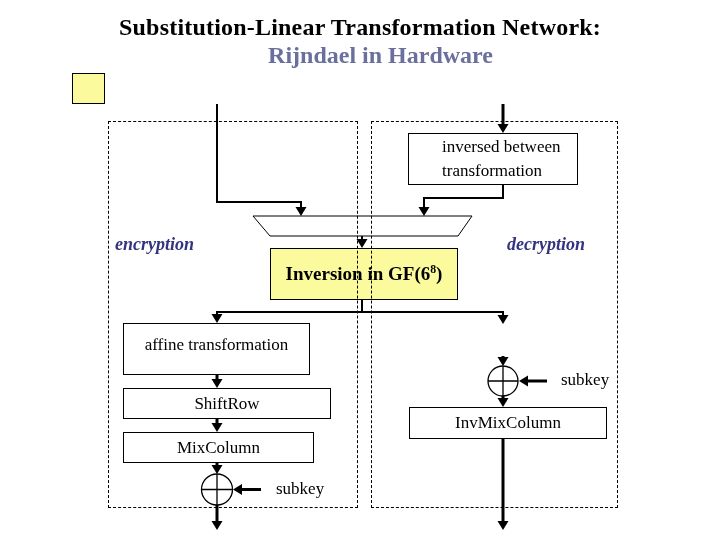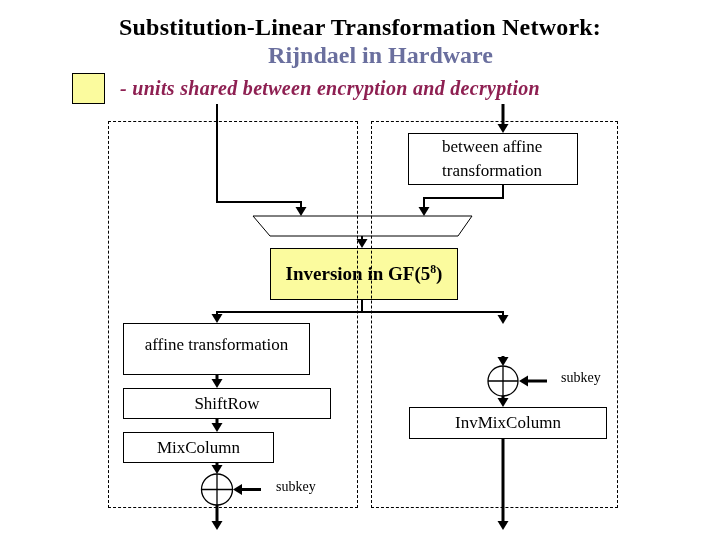--- a/index.html
+++ b/index.html
@@ -41,60 +41,61 @@
     font-size:17px; z-index:1;
   }
   .inv-affine { left:408px; top:133px; width:170px; height:52px;
                 text-align:left; padding-left:33px; padding-top:1px; line-height:24px; }
   .inversion  { left:270px; top:248px; width:188px; height:52px;
                 background:var(--shared-fill, #FBFB9E); font-weight:bold;
                 font-size:19px; line-height:50px; }
   .inversion sup { font-size:0.62em; vertical-align:super; line-height:0; }
   .affine     { left:123px; top:323px; width:187px; height:52px; padding-top:9px; line-height:24px; }
   .shiftrow   { left:123px; top:388px; width:208px; height:31px; line-height:29px; }
-  .mixcolumn  { left:123px; top:432px; width:151px; height:31px; line-height:29px; }
+  .mixcolumn  { left:123px; top:432px; width:191px; height:31px; line-height:29px; }
   .invshiftrow  { left:409px; top:324px; width:187px; height:32px; line-height:30px; }
   .invmixcolumn { left:409px; top:407px; width:198px; height:32px; line-height:30px; }
 
   .path-label {
     font-size:18px; font-weight:bold; font-style:italic;
     color:var(--path-label-text, #333380); z-index:1;
   }
   .enc-label { left:115px; top:234px; }
   .dec-label { left:507px; top:234px; }
 
-  .subkey { font-size:14px; z-index:1; }
+  .subkey { font-size:17px; z-index:1; }
   .subkey-enc { left:276px; top:479px; }
   .subkey-dec { left:561px; top:370px; }
 </style>
 </head>
 <body>
 
 <div class="slide">
 
   <div class="abs title">Substitution-Linear Transformation Network:</div>
   <div class="abs subtitle">Rijndael in Hardware</div>
 
   <div class="abs legend-swatch"></div>
-  <div class="abs legend-text">- units shared between encryption and decryption</div>
 
   <svg class="layer z1" width="720" height="540">
     <polygon points="253,216 472,216 458,236 270,236" fill="#ffffff" stroke="#000" stroke-width="1"></polygon>
   </svg>
 
-  <div class="abs pbox inv-affine">between affine transformation</div>
+  <div class="abs pbox inv-affine">inversed between transformation</div>
 
-  <div class="abs pbox inversion"><span>Inversion in GF(5</span><sup>8</sup><span>)</span></div>
+  <div class="abs pbox inversion"><span>Inversion in GF(6</span><sup>8</sup><span>)</span></div>
 
   <div class="abs pbox affine">affine transformation</div>
   <div class="abs pbox shiftrow">ShiftRow</div>
   <div class="abs pbox mixcolumn">MixColumn</div>
 
   <div class="abs pbox invmixcolumn">InvMixColumn</div>
 
+  <div class="abs path-label enc-label">encryption</div>
+  <div class="abs path-label dec-label">decryption</div>
 
   <div class="abs subkey subkey-enc">subkey</div>
   <div class="abs subkey subkey-dec">subkey</div>
 
   <div class="abs dashed enc-region"></div>
   <div class="abs dashed dec-region"></div>
 
   <svg class="layer z3" width="720" height="540">
 
     <g>

